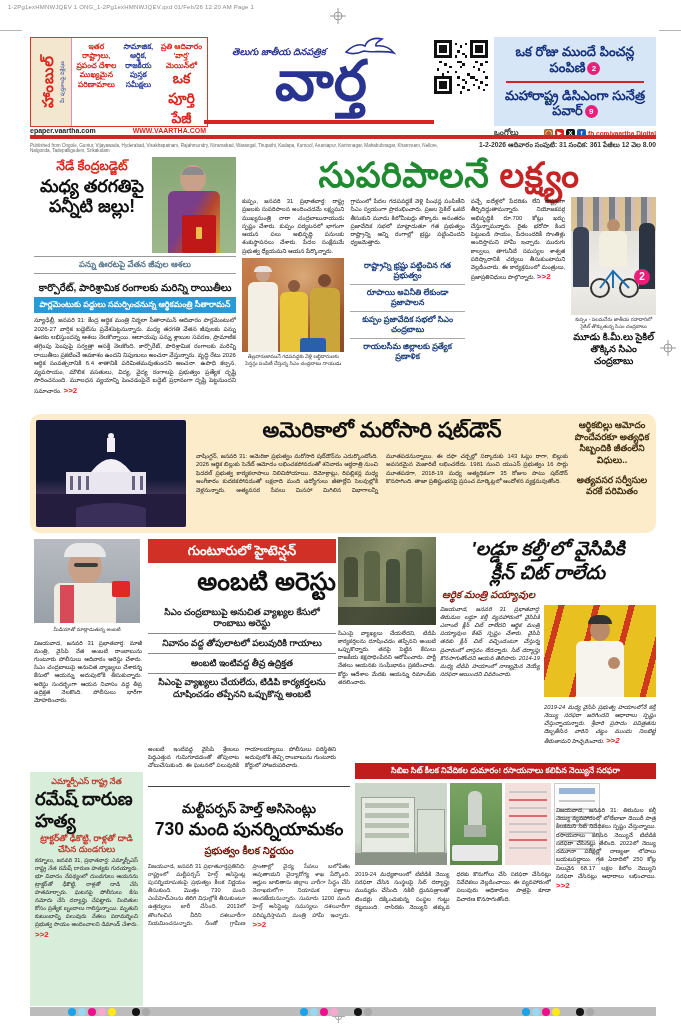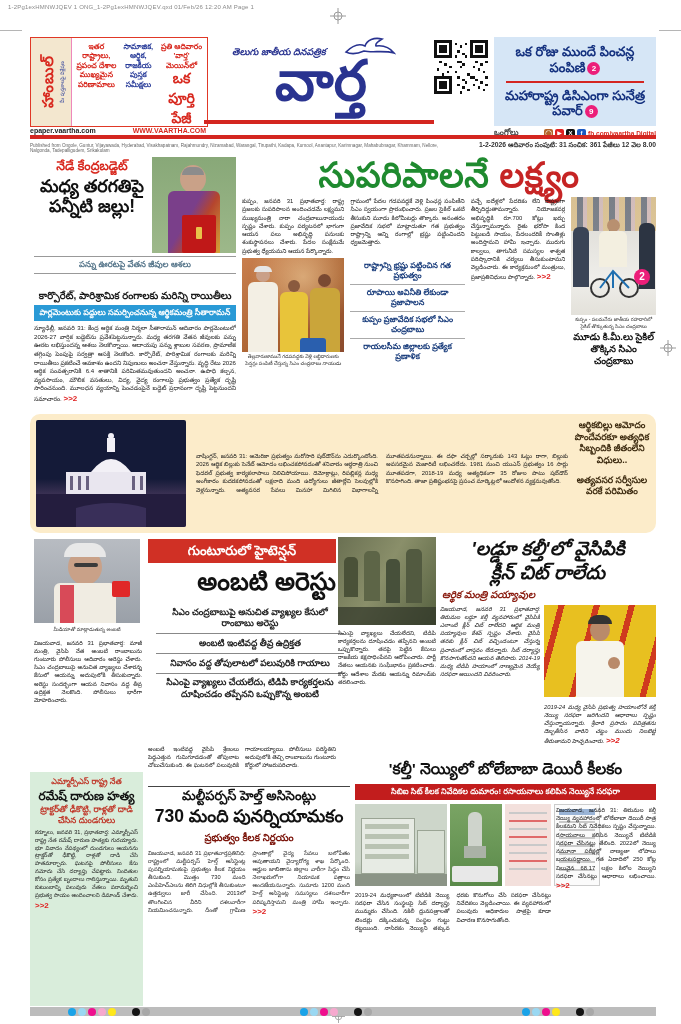--- a/index.html
+++ b/index.html
@@ -46,21 +46,21 @@
   #dateline{right:25px;top:141px;font-size:6.8px;color:#333;font-weight:bold;}
 
   
   #art-budget{left:34px;top:157px;width:202px;height:252px;}
   #budget-top{display:flex;}
   #budget-heads{width:116px;text-align:center;}
   .b-k{color:#d8281e;font-size:12.5px;font-weight:bold;margin-top:2px;}
   .b-h{font-size:17.5px;font-weight:900;line-height:1.15;color:#111;}
   #budget-photo{width:84px;height:96px;margin-left:2px;position:relative;background:linear-gradient(#88a878,#9db88a);overflow:hidden;}
   .b-sub1{border-top:1px solid #999;margin-top:3px;padding:2px 0;color:#55758a;font-weight:bold;font-size:8.4px;text-align:center;}
-  .b-sub2{border-top:1px solid #999;padding:16px 0 3px;color:#1a1a1a;font-weight:900;font-size:10px;line-height:1.2;text-align:center;}
+  .b-sub2{border-top:1px solid #999;padding:8px 0 3px;color:#1a1a1a;font-weight:900;font-size:10px;line-height:1.2;text-align:center;}
   #budget-strip{background:#2a9ad6;color:#fff;font-weight:bold;font-size:8px;text-align:center;padding:2.5px 1px;}
   #budget-body{margin-top:3px;font-size:6.1px;line-height:1.42;height:118px;}
   .jump{color:#e02020;font-weight:900;font-size:8px;}
 
   
   #art-lead{left:242px;top:157px;width:414px;height:252px;}
   #lead-head{text-align:center;font-size:35px;font-weight:900;letter-spacing:.5px;line-height:1.0;}
   #lead-head .g{color:#1f8a2f;}
   #lead-head .r{color:#c62424;}
   #lead-cols{display:flex;gap:6px;margin-top:5px;}
@@ -87,44 +87,44 @@
   #shut-body{left:166px;top:38px;width:372px;height:76px;font-size:5.9px;line-height:1.42;column-count:2;column-gap:8px;}
 
   
   #art-ambati{left:30px;top:537px;width:406px;height:266px;}
   #amb-photo{left:4px;top:2px;width:106px;height:84px;background:linear-gradient(#b8bcc2,#9aa0a8);overflow:hidden;}
   #amb-cap{left:4px;top:88px;width:106px;}
   #amb-kick{left:118px;top:2px;width:188px;height:24px;background:#d03025;color:#fff;font-weight:900;
             font-size:13px;text-align:center;line-height:24px;}
   #amb-photo2{left:308px;top:0px;width:98px;height:88px;background:linear-gradient(120deg,#6a7052,#8a8f6a 45%,#55603f);overflow:hidden;}
   #amb-head{left:118px;top:30px;width:188px;text-align:right;font-size:25px;font-weight:900;color:#111;}
-  #amb-subs{left:126px;top:66px;width:188px;text-align:center;font-size:9px;font-weight:bold;color:#222;line-height:1.3;}
+  #amb-subs{left:118px;top:66px;width:188px;text-align:center;font-size:9px;font-weight:bold;color:#222;line-height:1.3;}
   #amb-subs .s{padding:3.5px 2px;}
   #amb-subs .s + .s{border-top:1px solid #888;}
   #amb-b1{left:4px;top:102px;width:108px;height:160px;font-size:5.8px;line-height:1.4;}
   #amb-b2{left:118px;top:208px;width:188px;height:56px;font-size:5.8px;line-height:1.4;column-count:2;column-gap:6px;}
   #amb-b3{left:308px;top:92px;width:98px;height:172px;font-size:5.8px;line-height:1.4;}
 
   
   #art-clean{left:440px;top:537px;width:216px;height:266px;font-style:italic;}
   #cc-head{left:0;top:0;width:216px;text-align:center;font-size:19px;font-weight:900;line-height:1.25;color:#111;}
   #cc-kick{left:2px;top:52px;width:130px;color:#8a1c10;font-weight:bold;font-size:10px;}
   #cc-photo{right:0;top:68px;width:112px;height:92px;background:repeating-linear-gradient(105deg,#e8c020 0 14px,#cf3a1e 14px 20px,#e8c020 20px 34px);overflow:hidden;position:absolute;}
   #cc-c1{left:0;top:68px;width:100px;height:196px;font-size:5.8px;line-height:1.4;}
   #cc-c2{left:104px;top:166px;width:112px;height:98px;font-size:5.8px;line-height:1.4;}
 
   
   #art-ramesh{left:30px;top:772px;width:113px;height:234px;background:#d9eddb;padding:5px 5px 3px;box-sizing:border-box;}
   #rm-kick{color:#c0392b;font-weight:bold;font-size:8px;text-align:center;}
-  #rm-head{font-size:12px;font-weight:900;text-align:center;line-height:1.2;color:#111;margin:1px 0;}
+  #rm-head{font-size:18px;font-weight:900;text-align:left;line-height:1.2;color:#111;margin:1px 0;font-family:Liberation Serif, serif;}
   #rm-sub{color:#c0392b;font-weight:bold;font-size:8.5px;text-align:center;line-height:1.25;margin-bottom:3px;}
   #rm-body{font-size:5.6px;line-height:1.42;height:148px;overflow:hidden;}
 
   
-  #art-health{left:148px;top:786px;width:202px;height:220px;border-top:1.5px solid #444;padding-top:1px;box-sizing:border-box;}
+  #art-health{left:148px;top:786px;width:202px;height:220px;border-top:1.5px solid #444;padding-top:14px;box-sizing:border-box;}
   #he-h1{font-size:13px;font-weight:900;text-align:center;color:#111;}
   #he-h2{font-size:17.5px;font-weight:900;text-align:center;color:#111;}
   #he-sub{font-size:10px;font-weight:900;text-align:center;color:#7a1208;margin:2px 0 3px;}
   #he-body{font-size:5.7px;line-height:1.42;column-count:2;column-gap:7px;height:146px;overflow:hidden;}
 
   
   #art-ghee{left:355px;top:760px;width:301px;height:247px;}
   #gh-head{font-size:15.5px;font-weight:900;color:#111;text-align:center;}
   #gh-strip{background:#c21d1d;color:#fff;font-weight:bold;font-size:8px;text-align:center;padding:2.5px 1px;margin-top:3px;}
   #gh-photos{display:flex;gap:3px;margin-top:4px;}
@@ -369,20 +369,21 @@
             <rect x="34" y="56" width="3" height="14"></rect>
             <rect x="42" y="56" width="3" height="14"></rect>
             <rect x="50" y="56" width="3" height="14"></rect>
             <rect x="96" y="56" width="3" height="14"></rect>
             <rect x="104" y="56" width="3" height="14"></rect>
           </g>
         <rect x="0" y="74" width="150" height="33" fill="#241d3e"></rect>
         <path d="M40 88 Q75 78 110 88 L110 107 L40 107 Z" fill="#3e3560" opacity=".8"></path>
       </svg>
     </div>
+    <div class="abs" id="shut-head">అమెరికాలో మరోసారి షట్‌డౌన్</div>
     <div class="abs" id="shut-side">
       <div class="s1">ఆర్థికబిల్లు ఆమోదం పొందేవరకూ అత్యధిక సిబ్బందికి జీతంలేని విధులు..</div>
       <div class="s2">అత్యవసర సర్వీసుల వరకే పరిమితం</div>
     </div>
     <div class="abs jc" id="shut-body">వాషింగ్టన్, జనవరి 31: అమెరికా ప్రభుత్వం మరోసారి షట్‌డౌన్‌ను ఎదుర్కొంటోంది. 2026 ఆర్థిక బిల్లుకు సెనేట్ ఆమోదం లభించకపోవడంతో శనివారం అర్ధరాత్రి నుంచి ఫెడరల్ ప్రభుత్వ కార్యకలాపాలు నిలిచిపోయాయి. డెమోక్రాట్లు, రిపబ్లికన్ల మధ్య అంగీకారం కుదరకపోవడంతో లక్షలాది మంది ఉద్యోగులు జీతాల్లేని సెలవుల్లోకి వెళ్లనున్నారు. అత్యవసర సేవలు మినహా మిగిలిన విభాగాలన్నీ మూతపడనున్నాయి. ఈ దఫా చర్చల్లో సర్కారుకు 143 ఓట్లు రాగా, బిల్లుకు అవసరమైన మెజారిటీ లభించలేదు. 1981 నుంచి యుఎస్ ప్రభుత్వం 16 సార్లు మూతపడగా, 2018-19 మధ్య అత్యధికంగా 35 రోజుల పాటు షట్‌డౌన్ కొనసాగింది. తాజా ప్రతిష్టంభనపై ప్రపంచ మార్కెట్లలో ఆందోళన వ్యక్తమవుతోంది.</div>
   </div>
 
   <div class="abs" id="art-ambati">
     <div class="abs" id="amb-photo">
       <div class="head-c" style="left:34px;top:10px;width:34px;height:36px;background:#c9a188;"></div>
@@ -397,22 +398,22 @@
     <div class="abs" id="amb-photo2">
       <div class="abs" style="left:6px;top:20px;width:14px;height:40px;background:#4a5138;border-radius:5px 5px 0 0;"></div>
       <div class="abs" style="left:26px;top:14px;width:16px;height:50px;background:#5d6547;border-radius:5px 5px 0 0;"></div>
       <div class="abs" style="left:48px;top:22px;width:14px;height:44px;background:#47503a;border-radius:5px 5px 0 0;"></div>
       <div class="abs" style="left:68px;top:12px;width:16px;height:54px;background:#525a40;border-radius:5px 5px 0 0;"></div>
       <div class="abs" style="left:0;bottom:0;width:100%;height:18px;background:#2e3326;opacity:.7;"></div>
     </div>
     <div class="abs" id="amb-head">అంబటి అరెస్టు</div>
     <div class="abs" id="amb-subs">
       <div class="s">సిఎం చంద్రబాబుపై అనుచిత వ్యాఖ్యల కేసులో రాంబాబు అరెస్టు</div>
+      <div class="s">నివాసం వద్ద తోపులాటలో పలువురికి గాయాలు</div>
       <div class="s">అంబటి ఇంటివద్ద తీవ్ర ఉద్రిక్తత</div>
-      <div class="s">నివాసం వద్ద తోపులాటలో పలువురికి గాయాలు</div>
       <div class="s">సిఎంపై వ్యాఖ్యలు చేయలేదు, టిడిపి కార్యకర్తలను దూషించడం తప్పేనని ఒప్పుకొన్న అంబటి</div>
     </div>
     <div class="abs jc ov" id="amb-b1">విజయవాడ, జనవరి 31 ప్రభాతవార్త: మాజీ మంత్రి, వైసిపి నేత అంబటి రాంబాబును గుంటూరు పోలీసులు ఆదివారం అరెస్టు చేశారు. సిఎం చంద్రబాబుపై అనుచిత వ్యాఖ్యలు చేశారన్న కేసులో ఆయన్ను అదుపులోకి తీసుకున్నారు. అరెస్టు సందర్భంగా ఆయన నివాసం వద్ద తీవ్ర ఉద్రిక్తత నెలకొంది. పోలీసులు భారీగా మోహరించారు.</div>
     <div class="abs jc ov" id="amb-b2">అంబటి ఇంటివద్ద వైసిపి శ్రేణులు పెద్దఎత్తున గుమిగూడడంతో తోపులాట చోటుచేసుకుంది. ఈ ఘటనలో పలువురికి గాయాలయ్యాయి. పోలీసులు పరిస్థితిని అదుపులోకి తెచ్చి రాంబాబును గుంటూరు కోర్టులో హాజరుపరిచారు.</div>
     <div class="abs jc ov" id="amb-b3">సిఎంపై వ్యాఖ్యలు చేయలేదని, టిడిపి కార్యకర్తలను దూషించడం తప్పేనని అంబటి ఒప్పుకొన్నారు. తనపై పెట్టిన కేసులు రాజకీయ కక్షసాధింపేనని ఆరోపించారు. పార్టీ నేతలు ఆయనకు సంఘీభావం ప్రకటించారు. కోర్టు ఆదేశాల మేరకు ఆయన్ను రిమాండ్‌కు తరలించారు.</div>
   </div>
 
   <div class="abs" id="art-clean">
     <div class="abs" id="cc-head">
       <div>'లడ్డూ కల్తీ'లో వైసిపికి</div>
@@ -446,21 +447,20 @@
     <div id="he-h1">మల్టీపర్పస్ హెల్త్ అసిసెంట్లు</div>
     <div id="he-h2">730 మంది పునర్నియామకం</div>
     <div id="he-sub">ప్రభుత్వం కీలక నిర్ణయం</div>
     <div id="he-body" class="jc">
       <span>విజయవాడ, జనవరి 31 ప్రభాతవార్తప్రతినిధి: రాష్ట్రంలో మల్టీపర్పస్ హెల్త్ అసిస్టెంట్ల పునర్నియామకంపై ప్రభుత్వం కీలక నిర్ణయం తీసుకుంది. మొత్తం 730 మంది ఎంపిహెచ్‌ఎలను తిరిగి విధుల్లోకి తీసుకుంటూ ఉత్తర్వులు జారీ చేసింది. 2013లో తొలగించిన వీరిని దశలవారీగా నియమించనున్నారు. దీంతో గ్రామీణ ప్రాంతాల్లో వైద్య సేవలు బలోపేతం అవుతాయని వైద్యారోగ్య శాఖ పేర్కొంది. అర్హుల జాబితాను జిల్లాల వారీగా సిద్ధం చేసి నెలాఖరులోగా నియామక పత్రాలు అందజేయనున్నారు. సుమారు 1200 మంది హెల్త్ అసిస్టెంట్ల సమస్యలు దశలవారీగా పరిష్కరిస్తామని మంత్రి హామీ ఇచ్చారు.</span>
       <span class="jump">&gt;&gt;2</span>
     </div>
   </div>
 
   <div class="abs" id="art-ghee">
-    <div id="gh-head">'కల్తీ' నెయ్యిలో బోలేబాబా డెయిరీ కీలకం</div>
     <div id="gh-strip">సిబిఐ సిట్ కీలక నివేదికల దుమారం! రసాయనాలు కలిపిన నెయ్యినే సరఫరా</div>
     <div id="gh-photos">
       <div class="gh-ph" id="gh-ph1">
         <div class="abs" style="left:6px;top:14px;width:52px;height:54px;background:#e7ebe4;border:1px solid #9aa494;"></div>
         <div class="abs" style="left:10px;top:20px;width:44px;height:40px;background:repeating-linear-gradient(#b9c2b2 0 5px,#e7ebe4 5px 10px);"></div>
         <div class="abs" style="left:62px;top:26px;width:26px;height:42px;background:#d8dfd4;border:1px solid #9aa494;"></div>
         <div class="abs" style="left:0;bottom:0;width:100%;height:12px;background:#8b9486;"></div>
       </div>
       <div class="gh-ph" id="gh-ph2">
         <div class="abs" style="left:18px;top:8px;width:14px;height:34px;background:#cfd4cc;border-radius:6px 6px 0 0;"></div>

